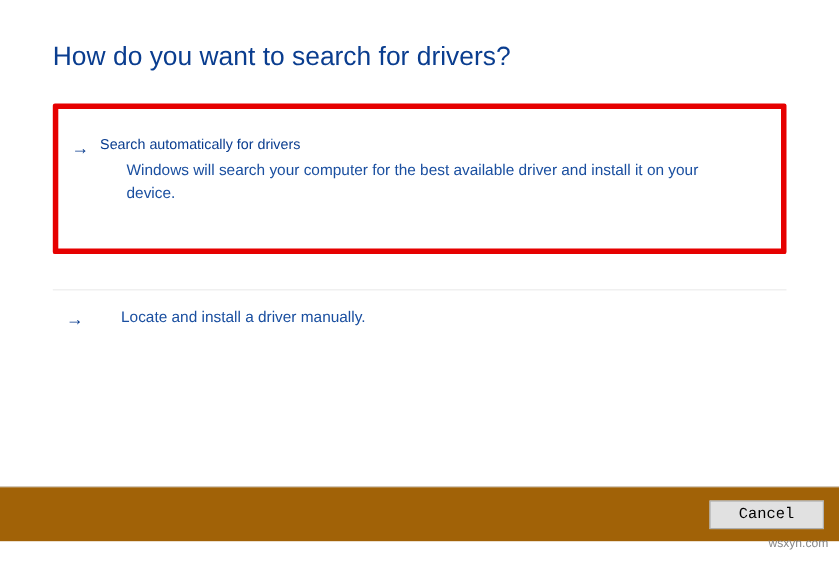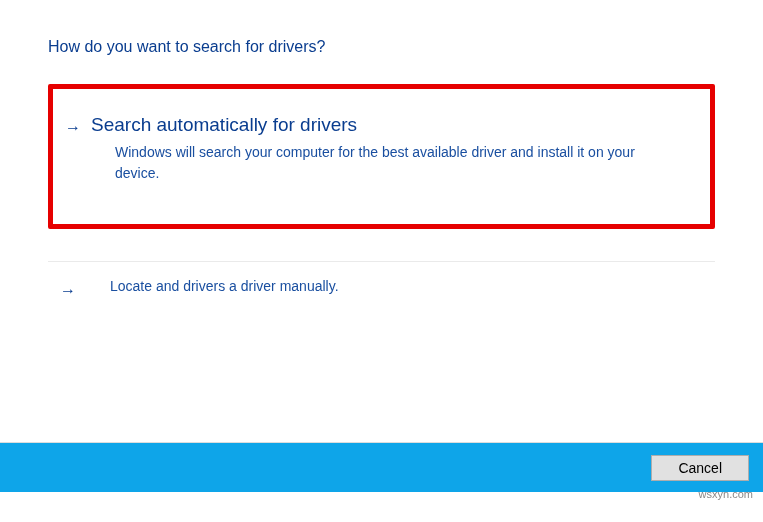--- a/index.html
+++ b/index.html
@@ -13,21 +13,21 @@
       width: 763px;
       height: 522px;
       position: relative;
       overflow: hidden;
     }
     .main-content {
       padding: 38px 48px 0 48px;
     }
     .dialog-title {
       color: #0a3d8f;
-      font-size: 16px;
+      font-size: 24px;
       font-weight: 400;
       margin-bottom: 28px;
     }
     .option {
       display: flex;
       align-items: flex-start;
       padding: 14px 10px 14px 8px;
       border-top: 1px solid #eaeaea;
       cursor: pointer;
     }
@@ -44,44 +44,45 @@
       margin-right: 10px;
       margin-left: 4px;
       flex-shrink: 0;
     }
     .option-body {
       flex: 1;
       padding-right: 20px;
     }
     .option-title {
       color: #0a3d8f;
-      font-size: 19px;
+      font-size: 13px;
       font-weight: 400;
       line-height: 1.3;
       margin-bottom: 4px;
     }
     .option-description {
       color: #1a4fa0;
       font-size: 14px;
       font-weight: 400;
       line-height: 1.5;
       margin-left: 24px;
     }
     .footer {
       position: absolute;
       bottom: 30px;
       left: 0;
       right: 0;
       height: 50px;
-      background: #0ea5e9;
+      background: #a16207;
       border-top: 1px solid #ddd;
       display: flex;
       justify-content: flex-end;
       align-items: center;
       padding-right: 14px;
+      font-family: Liberation Mono, monospace;
     }
     .cancel-button {
       background: #e1e1e1;
       border: 1px solid #adadad;
       padding: 4px 26px;
       font-family: inherit;
       font-size: 14px;
       color: #000;
       cursor: pointer;
     }
@@ -103,21 +104,21 @@
     <span class="option-arrow">→</span>
     <div class="option-body">
       <div class="option-title">Search automatically for drivers</div>
       <div class="option-description">Windows will search your computer for the best available driver and install it on your device.</div>
     </div>
   </div>
 
   <div class="option">
     <span class="option-arrow">→</span>
     <div class="option-body">
-      <div class="option-description">Locate and drivers a driver manually.</div>
+      <div class="option-description">Locate and install a driver manually.</div>
     </div>
   </div>
 </div>
 
 <div class="footer">
   <button class="cancel-button">Cancel</button>
 </div>
 
 <div class="watermark">wsxyn.com</div>
 

